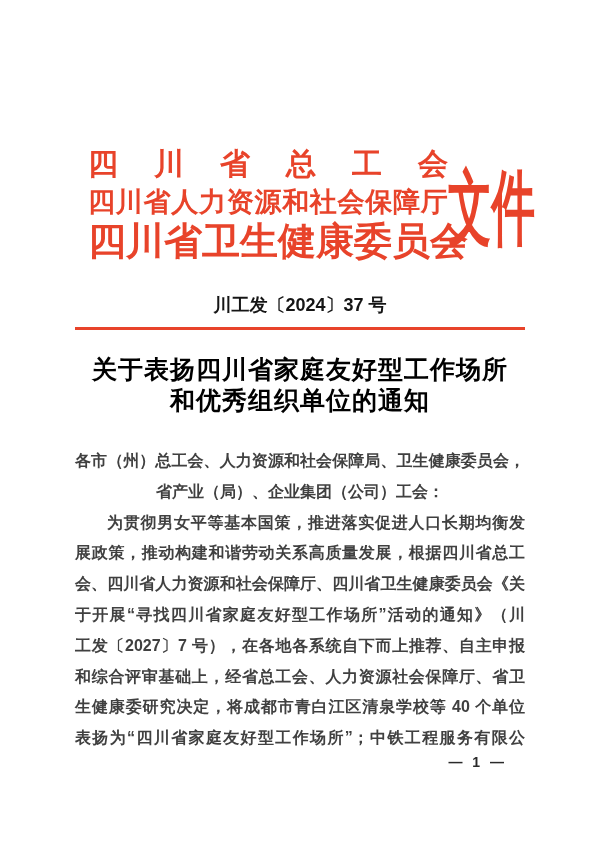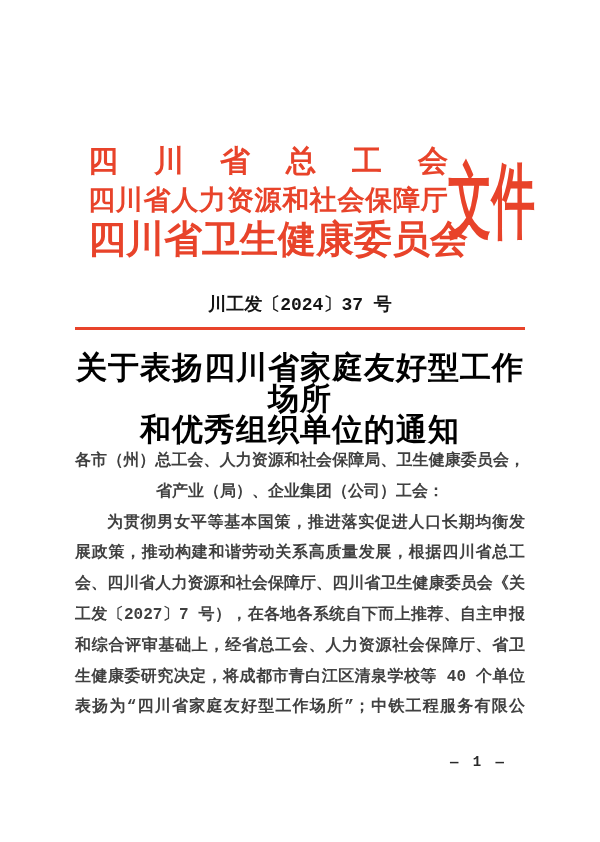--- a/index.html
+++ b/index.html
@@ -6,21 +6,21 @@
     margin: 0;
     padding: 0;
     background: #ffffff;
   }
   .page {
     position: relative;
     width: 600px;
     height: 842px;
     background: #ffffff;
     overflow: hidden;
-    font-family: Liberation Mono, monospace;
+    font-family: Liberation Sans, sans-serif;
   }
 
   
   .letterhead {
     position: absolute;
     left: 88px;
     top: 144px;
     width: 360px;
   }
   .org-line {
@@ -73,21 +73,21 @@
 
   
   .doc-title {
     position: absolute;
     left: 75px;
     top: 354px;
     width: 450px;
     text-align: center;
     color: #000000;
     font-weight: bold;
-    font-size: 31px;
+    font-size: 25px;
     line-height: 31px;
     letter-spacing: 1px;
   }
 
   
   .body-text {
     position: absolute;
     left: 75px;
     top: 446px;
     width: 450px;
@@ -141,20 +141,21 @@
     <div>关于表扬四川省家庭友好型工作场所</div>
     <div>和优秀组织单位的通知</div>
   </div>
 
   <div class="body-text">
     <div class="body-line justify">各市（州）总工会、人力资源和社会保障局、卫生健康委员会，</div>
     <div class="body-line">省产业（局）、企业集团（公司）工会：</div>
     <div class="body-line justify indent">为贯彻男女平等基本国策，推进落实促进人口长期均衡发</div>
     <div class="body-line justify">展政策，推动构建和谐劳动关系高质量发展，根据四川省总工</div>
     <div class="body-line justify">会、四川省人力资源和社会保障厅、四川省卫生健康委员会《关</div>
+    <div class="body-line justify">于开展“寻找四川省家庭友好型工作场所”活动的通知》（川</div>
     <div class="body-line justify">工发〔2027〕7 号），在各地各系统自下而上推荐、自主申报</div>
     <div class="body-line justify">和综合评审基础上，经省总工会、人力资源社会保障厅、省卫</div>
     <div class="body-line justify">生健康委研究决定，将成都市青白江区清泉学校等 40 个单位</div>
     <div class="body-line justify">表扬为“四川省家庭友好型工作场所”；中铁工程服务有限公</div>
   </div>
 
   <div class="page-number">— 1 —</div>
 
 </div>
 

